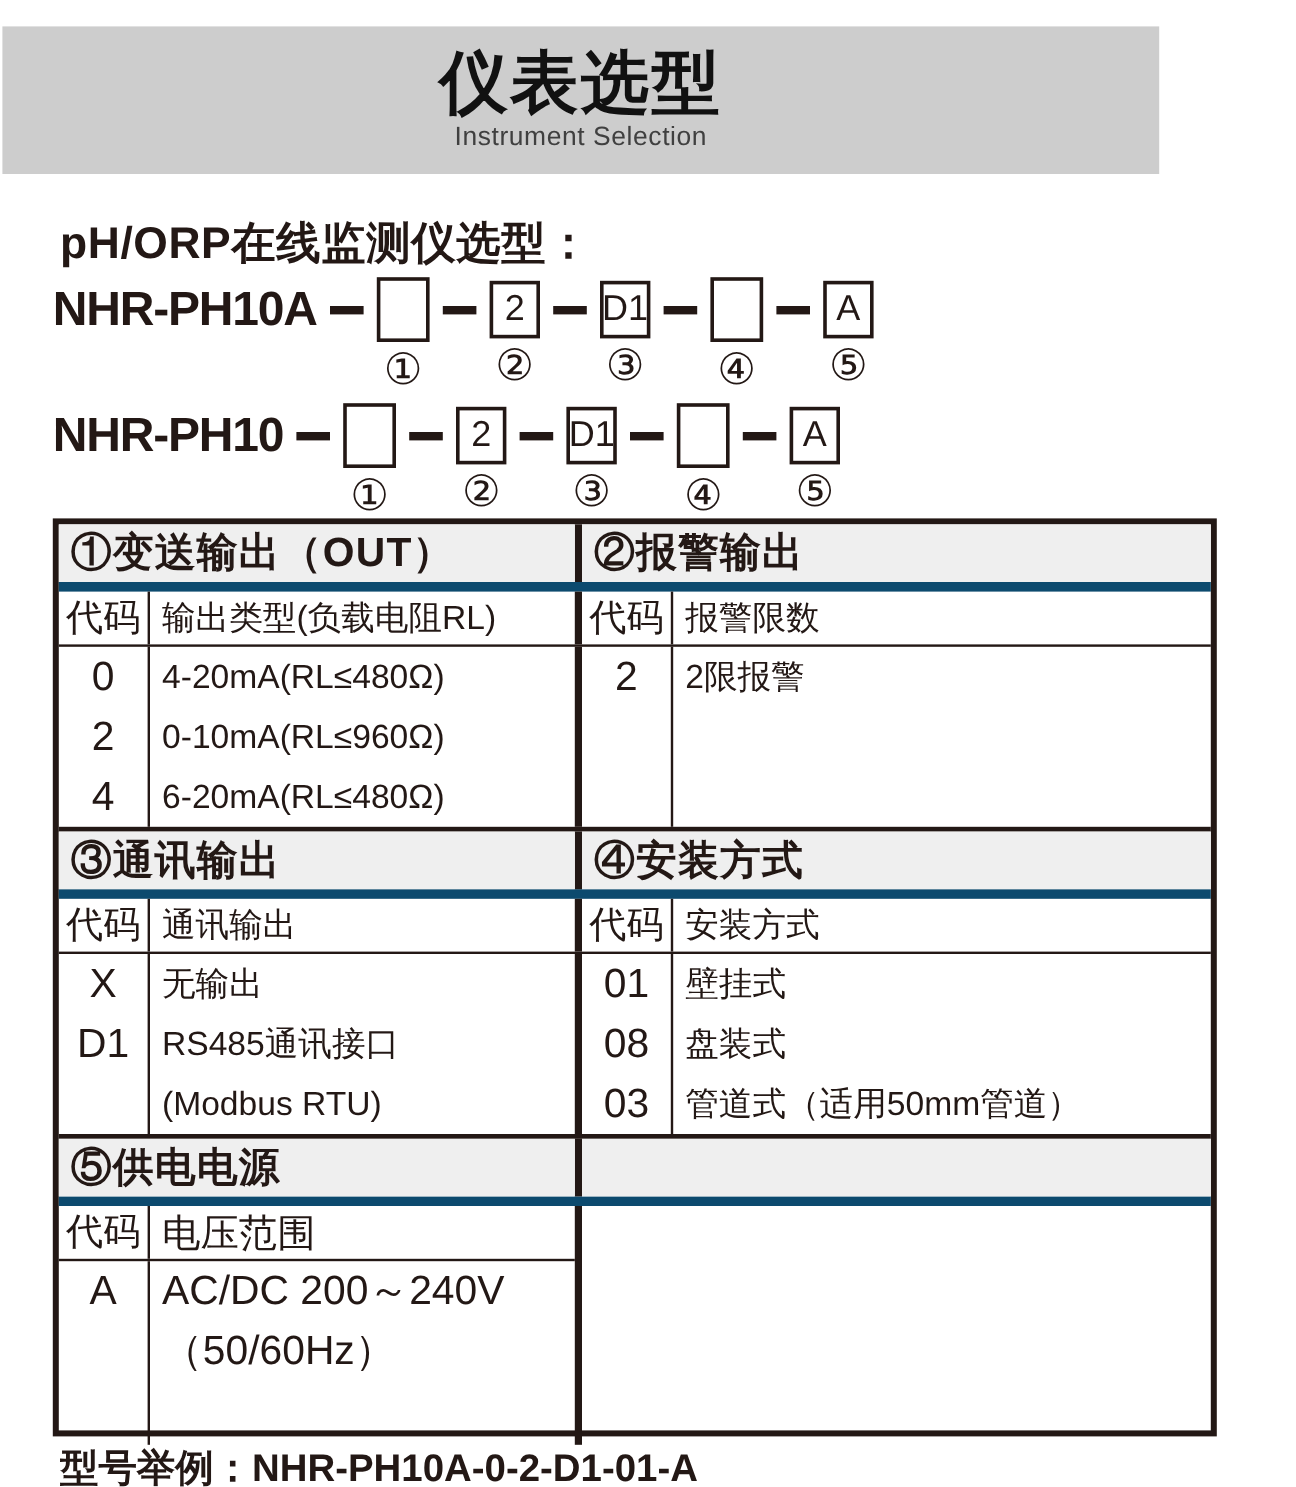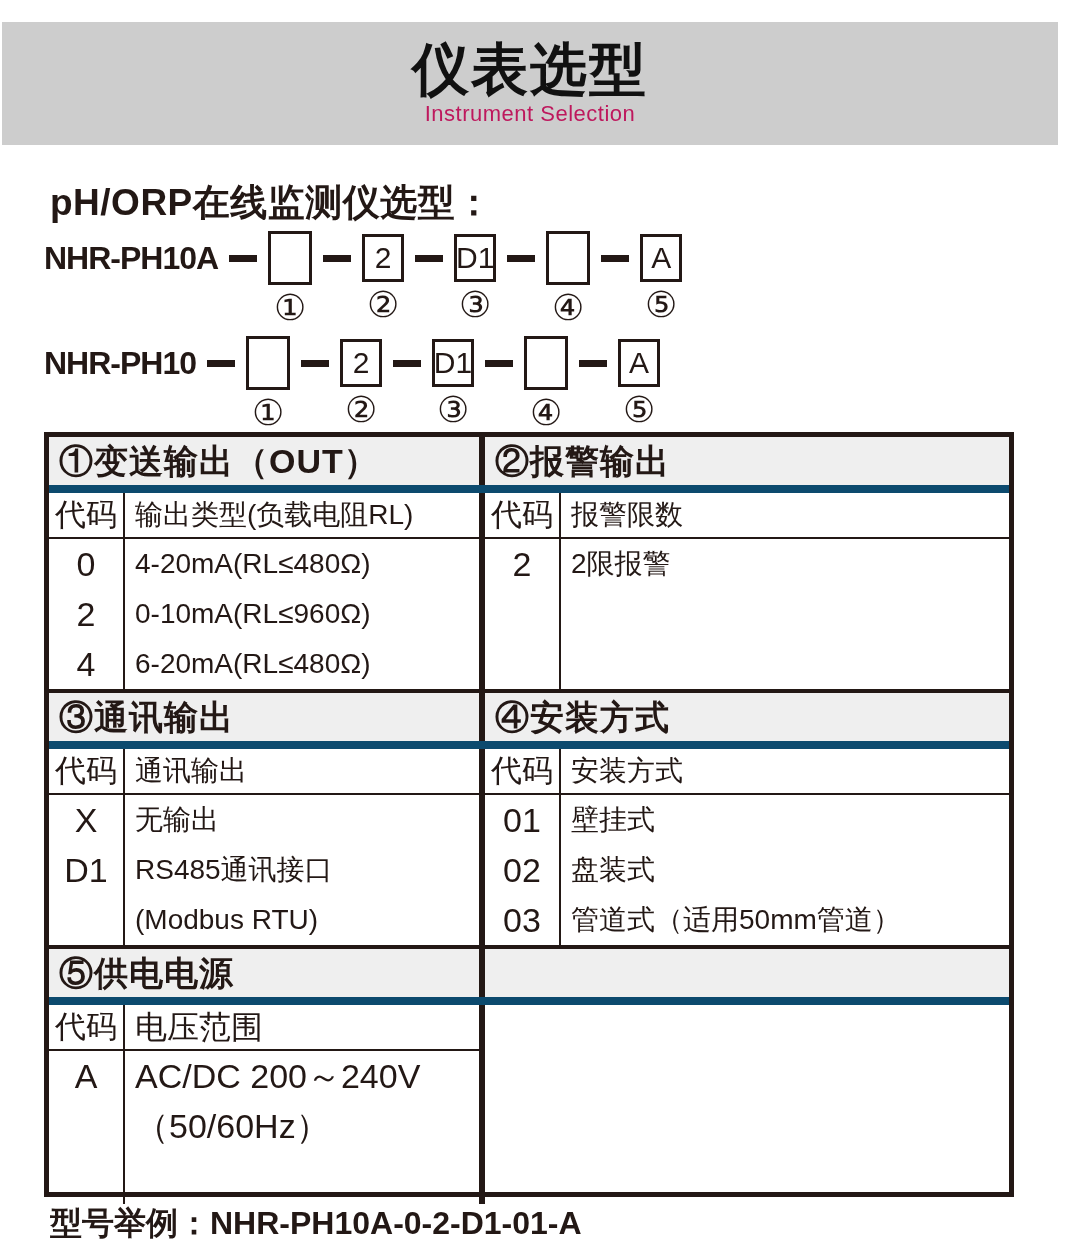--- a/index.html
+++ b/index.html
@@ -1,31 +1,31 @@
 <!DOCTYPE html>
 <html><head>
 <meta charset="utf-8">
 <style>
   html,body{margin:0;padding:0;background:#ffffff;}
   body{font-family:"Liberation Sans", sans-serif;color:#231815;}
   .page{position:relative;width:1080px;height:1239px;background:#ffffff;overflow:hidden;}
 
   
-  .banner{position:absolute;left:2px;top:22px;width:1056px;height:123px;background:#cdcdcd;
+  .banner{position:absolute;left:2px;top:22px;width:964px;height:123px;background:#cdcdcd;
           display:flex;flex-direction:column;align-items:center;justify-content:center;}
   .banner-title{font-size:57px;font-weight:600;letter-spacing:2px;line-height:1.05;color:#111111;}
-  .banner-sub{font-size:22px;font-weight:400;color:#be185d;margin-top:2px;letter-spacing:0.5px;}
+  .banner-sub{font-size:22px;font-weight:400;color:#404040;margin-top:2px;letter-spacing:0.5px;}
 
   
   .intro{position:absolute;left:50px;top:178px;font-size:37px;font-weight:700;letter-spacing:0.5px;}
 
   
   .models{position:absolute;left:44px;top:231px;}
   .model-row{display:flex;align-items:flex-start;margin-bottom:10px;}
-  .model-name{font-size:32px;font-weight:600;letter-spacing:-1px;line-height:54px;white-space:nowrap;}
+  .model-name{font-size:40px;font-weight:600;letter-spacing:-1px;line-height:54px;white-space:nowrap;}
   .dash{width:28px;height:7px;background:#231815;margin:24px 11px 0 11px;flex:none;}
   .slot{display:flex;flex-direction:column;align-items:center;flex:none;}
   .slot-box{box-sizing:border-box;border:3px solid #231815;display:flex;align-items:center;justify-content:center;
             font-size:30px;font-weight:500;background:#ffffff;}
   .slot-box.empty{width:44px;height:54px;}
   .slot-box.filled{width:42px;height:48px;margin-top:3px;}
   .slot-num{font-size:36px;line-height:36px;margin-top:5px;font-weight:400;}
 
   
   .seltable{position:absolute;left:44px;top:432px;width:970px;height:765px;box-sizing:border-box;
@@ -204,21 +204,21 @@
         </div>
         <div class="desccol">
           <div class="line">无输出</div>
           <div class="line">RS485通讯接口</div>
           <div class="line">(Modbus RTU)</div>
         </div>
       </div>
       <div class="half-r">
         <div class="code">
           <div class="line">01</div>
-          <div class="line">02</div>
+          <div class="line">08</div>
           <div class="line">03</div>
         </div>
         <div class="desccol">
           <div class="line">壁挂式</div>
           <div class="line">盘装式</div>
           <div class="line">管道式（适用50mm管道）</div>
         </div>
       </div>
     </div>
 

